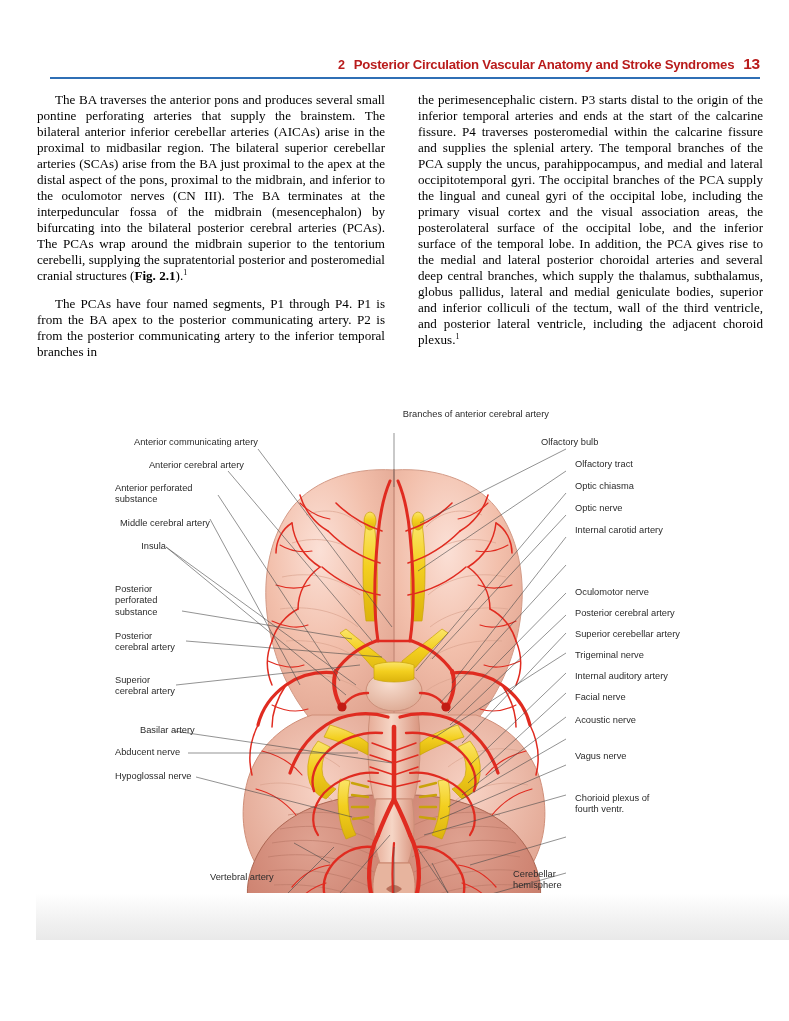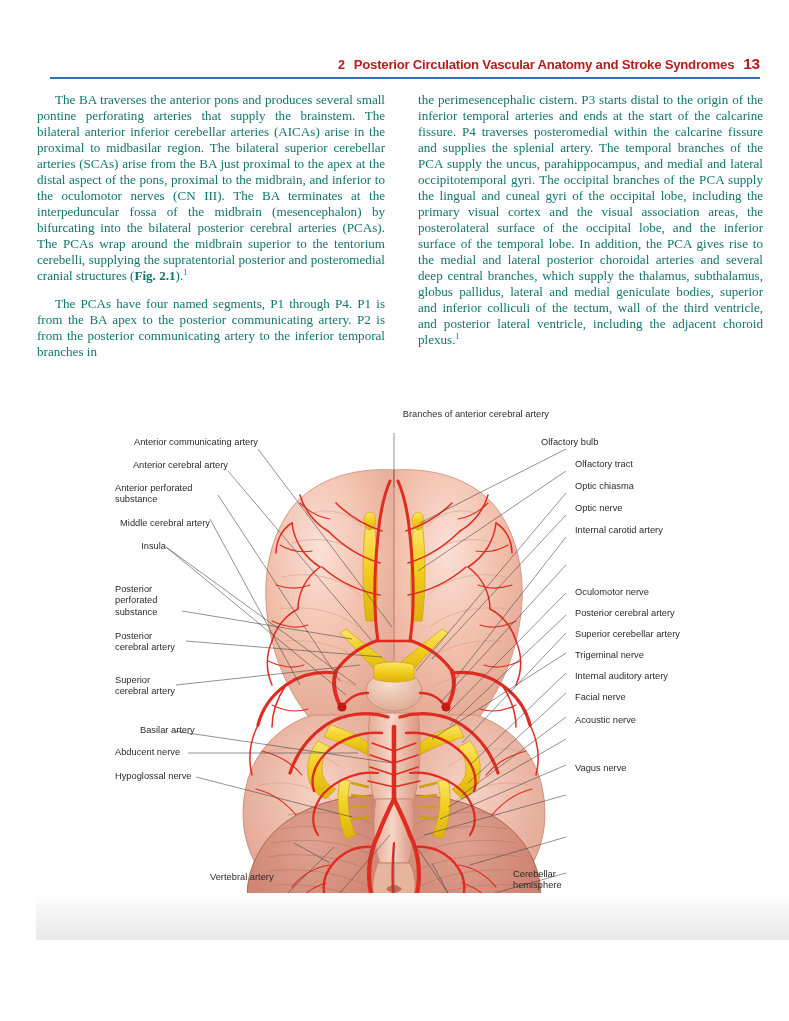--- a/index.html
+++ b/index.html
@@ -46,21 +46,21 @@
 
   
   .col {
     position: absolute;
     top: 92px;
     width: 348px;
     font-family: "Liberation Serif", "DejaVu Serif", serif;
     font-size: 13.1px;
     line-height: 16.0px;
     text-align: justify;
-    color: #0f766e;
+    color: #000000;
     hyphens: none;
   }
   #col-left  { left: 37px; }
   #col-right { left: 418px; width: 345px; }
   .col p { margin: 0; text-indent: 18px; }
   .col p + p { margin-top: 12px; }
   .col b { font-weight: bold; }
   .col sup { font-size: 8px; vertical-align: super; line-height: 0; }
 
   
@@ -392,21 +392,21 @@
         <path d="M340 498 L390 440"></path>
         <path d="M394 518 L394 452"></path>
         <path d="M448 498 L418 454"></path>
         <path d="M448 498 L432 468"></path>
       </g>
     </svg>
 
     <div class="fig-label c" style="left:239px; top:14px; width:310px;">Branches of anterior cerebral artery</div>
 
     <div class="fig-label r" style="left:0px;  top:42px;  width:258px;">Anterior communicating artery</div>
-    <div class="fig-label r" style="left:0px;  top:65px;  width:228px;">Anterior cerebral artery</div>
+    <div class="fig-label r" style="left:16px;  top:65px;  width:228px;">Anterior cerebral artery</div>
     <div class="fig-label l" style="left:115px;top:88px;  width:120px;">Anterior perforated
 substance</div>
     <div class="fig-label r" style="left:0px;  top:123px; width:210px;">Middle cerebral artery</div>
     <div class="fig-label r" style="left:0px;  top:146px; width:166px;">Insula</div>
     <div class="fig-label l" style="left:115px;top:189px; width:100px;">Posterior
 perforated
 substance</div>
     <div class="fig-label l" style="left:115px;top:236px; width:100px;">Posterior
 cerebral artery</div>
     <div class="fig-label l" style="left:115px;top:280px; width:100px;">Superior
@@ -420,21 +420,23 @@
     <div class="fig-label l" style="left:575px; top:86px;  width:200px;">Optic chiasma</div>
     <div class="fig-label l" style="left:575px; top:108px; width:200px;">Optic nerve</div>
     <div class="fig-label l" style="left:575px; top:130px; width:200px;">Internal carotid artery</div>
     <div class="fig-label l" style="left:575px; top:192px; width:200px;">Oculomotor nerve</div>
     <div class="fig-label l" style="left:575px; top:213px; width:200px;">Posterior cerebral artery</div>
     <div class="fig-label l" style="left:575px; top:234px; width:200px;">Superior cerebellar artery</div>
     <div class="fig-label l" style="left:575px; top:255px; width:200px;">Trigeminal nerve</div>
     <div class="fig-label l" style="left:575px; top:276px; width:200px;">Internal auditory artery</div>
     <div class="fig-label l" style="left:575px; top:297px; width:200px;">Facial nerve</div>
     <div class="fig-label l" style="left:575px; top:320px; width:200px;">Acoustic nerve</div>
-    <div class="fig-label l" style="left:575px; top:368px; width:200px;">Vagus nerve</div>
+    <div class="fig-label l" style="left:575px; top:356px; width:200px;">Vagus nerve</div>
+    <div class="fig-label l" style="left:575px; top:398px; width:200px;">Chorioid plexus of
+fourth ventr.</div>
     <div class="fig-label l" style="left:513px; top:474px; width:120px;">Cerebellar
 hemisphere</div>
 
     <div class="fig-label l" style="left:210px; top:477px; width:130px;">Vertebral artery</div>
     <div class="fig-label l" style="left:231px; top:521px; width:130px;">Accessary nerve</div>
     <div class="fig-label c" style="left:300px; top:500px; width:78px;">Anterior spinal
 artery</div>
     <div class="fig-label l" style="left:341px; top:527px; width:90px;">Spinal cord</div>
     <div class="fig-label l" style="left:420px; top:508px; width:130px;">Posterior inferior
 cerebellar artery</div>

